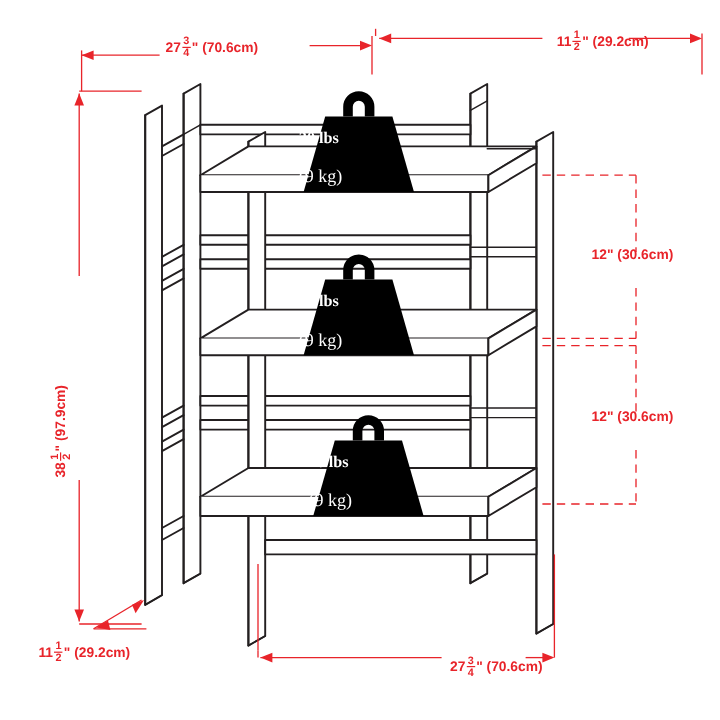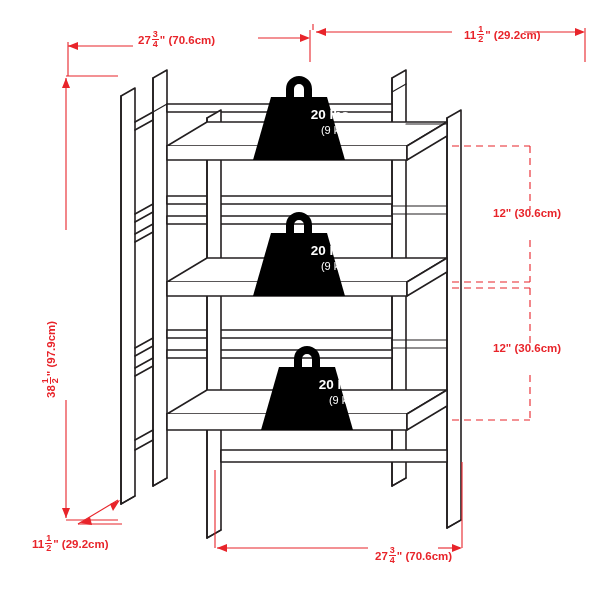--- a/index.html
+++ b/index.html
@@ -52,35 +52,35 @@
     display: block;
     padding: 0 1px;
   }
   .rot-label {
     transform: rotate(-90deg);
     transform-origin: left top;
   }
   .weight-label {
     position: absolute;
     color: #ffffff;
-    text-align: right;
-    font-family: Liberation Sans, sans-serif;
+    text-align: left;
+    font-family: Liberation Serif, serif;
     white-space: nowrap;
   }
   .weight-lbs {
     font-size: 13.5px;
     font-weight: bold;
     display: block;
     line-height: 1.1;
   }
   .weight-kg {
-    font-size: 11px;
+    font-size: 15px;
     display: block;
     line-height: 1.1;
-    margin-top: 1px;
+    margin-top: 17px;
   }
 </style>
 </head>
 <body>
 
 <div id="stage">
 
   <svg id="diagram-svg" viewBox="0 0 600 600">
     <g fill="none" stroke="#231f20" stroke-width="1.6" stroke-linejoin="round" stroke-linecap="round">
 

